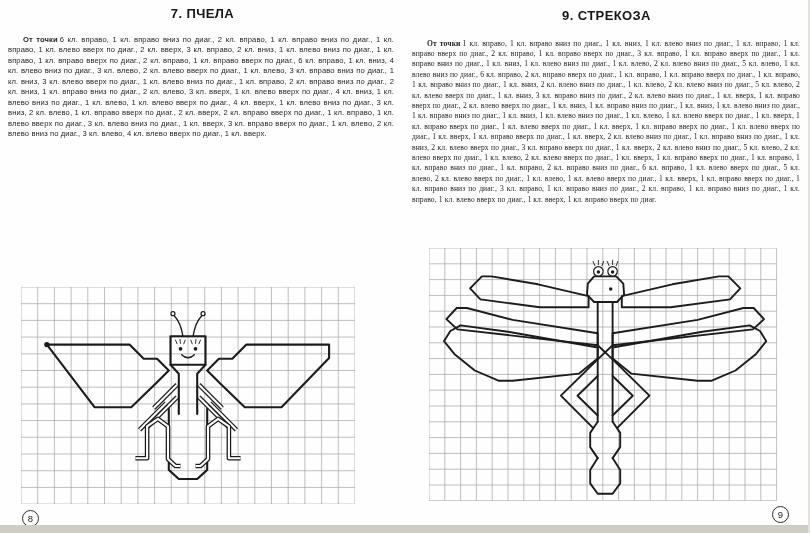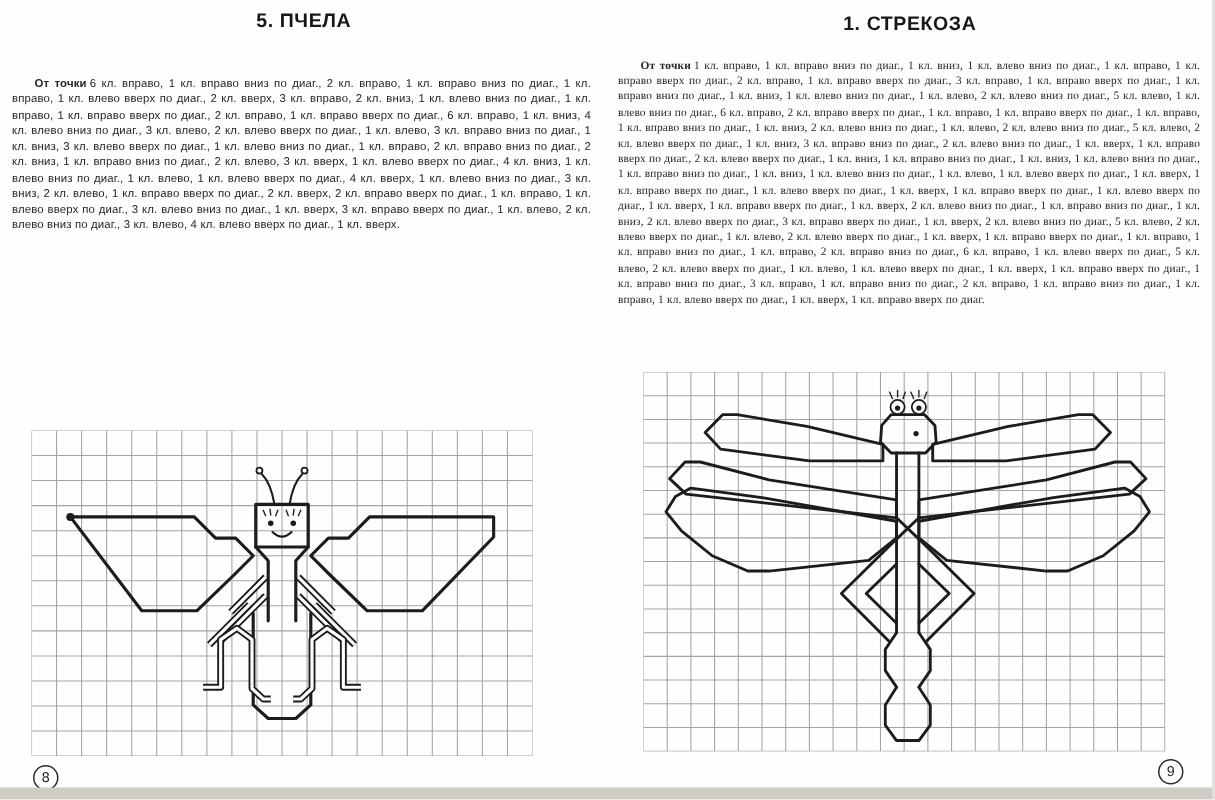--- a/index.html
+++ b/index.html
@@ -3,42 +3,42 @@
 <meta charset="utf-8">
 <style>
   html,body{margin:0;padding:0;background:#e9e7e3;}
   #page{position:relative;width:810px;height:533px;background:#fefefe;overflow:hidden;
         font-family:"Liberation Sans",sans-serif;color:#1e1e1e;}
   .title{position:absolute;text-align:center;font-weight:bold;font-size:13px;letter-spacing:.4px;color:#171717;}
   #title-left{left:10px;top:6px;width:385px;}
   #title-right{left:413px;top:8px;width:387px;}
   .instr{position:absolute;font-size:7.6px;line-height:10.5px;text-align:justify;color:#262626;
          text-indent:15px;letter-spacing:.1px;}
-  #text-left{left:8px;top:43px;width:386px;}
+  #text-left{left:8px;top:27px;width:386px;}
   #text-right{left:412px;top:31px;width:388px;line-height:10.4px;font-family:Liberation Serif, serif;}
   .instr b{margin-right:2px;}
   .figsvg{position:absolute;display:block;background:#fefefe;}
   #fig-bee{left:21px;top:287px;}
   #fig-dragonfly{left:429px;top:248px;}
   .pagenum{position:absolute;width:15px;height:15px;border:1.2px solid #2c2c2c;border-radius:50%;
            font-size:9.5px;line-height:15px;text-align:center;color:#1a1a1a;background:#fff;}
   #pagenum-left{left:22px;top:510px;}
   #pagenum-right{left:772px;top:506px;}
   #scan-edge-bottom{position:absolute;left:0;top:525px;width:810px;height:8px;background:#cfccc6;}
   #scan-edge-right{position:absolute;right:0;top:0;width:2px;height:533px;background:#e3e1dd;}
 </style>
 </head>
 <body>
 
 <div id="page">
 
-  <div class="title" id="title-left">5. ПЧЕЛА</div>
+  <div class="title" id="title-left">7. ПЧЕЛА</div>
   <p class="instr" id="text-left"><b>От точки</b><span>6 кл. вправо, 1 кл. вправо вниз по диаг., 2 кл. вправо, 1 кл. вправо вниз по диаг., 1 кл. вправо, 1 кл. влево вверх по диаг., 2 кл. вверх, 3 кл. вправо, 2 кл. вниз, 1 кл. влево вниз по диаг., 1 кл. вправо, 1 кл. вправо вверх по диаг., 2 кл. вправо, 1 кл. вправо вверх по диаг., 6 кл. вправо, 1 кл. вниз, 4 кл. влево вниз по диаг., 3 кл. влево, 2 кл. влево вверх по диаг., 1 кл. влево, 3 кл. вправо вниз по диаг., 1 кл. вниз, 3 кл. влево вверх по диаг., 1 кл. влево вниз по диаг., 1 кл. вправо, 2 кл. вправо вниз по диаг., 2 кл. вниз, 1 кл. вправо вниз по диаг., 2 кл. влево, 3 кл. вверх, 1 кл. влево вверх по диаг., 4 кл. вниз, 1 кл. влево вниз по диаг., 1 кл. влево, 1 кл. влево вверх по диаг., 4 кл. вверх, 1 кл. влево вниз по диаг., 3 кл. вниз, 2 кл. влево, 1 кл. вправо вверх по диаг., 2 кл. вверх, 2 кл. вправо вверх по диаг., 1 кл. вправо, 1 кл. влево вверх по диаг., 3 кл. влево вниз по диаг., 1 кл. вверх, 3 кл. вправо вверх по диаг., 1 кл. влево, 2 кл. влево вниз по диаг., 3 кл. влево, 4 кл. влево вверх по диаг., 1 кл. вверх.</span></p>
 
-  <div class="title" id="title-right">1. СТРЕКОЗА</div>
+  <div class="title" id="title-right">9. СТРЕКОЗА</div>
   <p class="instr" id="text-right"><b>От точки</b><span>1 кл. вправо, 1 кл. вправо вниз по диаг., 1 кл. вниз, 1 кл. влево вниз по диаг., 1 кл. вправо, 1 кл. вправо вверх по диаг., 2 кл. вправо, 1 кл. вправо вверх по диаг., 3 кл. вправо, 1 кл. вправо вверх по диаг., 1 кл. вправо вниз по диаг., 1 кл. вниз, 1 кл. влево вниз по диаг., 1 кл. влево, 2 кл. влево вниз по диаг., 5 кл. влево, 1 кл. влево вниз по диаг., 6 кл. вправо, 2 кл. вправо вверх по диаг., 1 кл. вправо, 1 кл. вправо вверх по диаг., 1 кл. вправо, 1 кл. вправо вниз по диаг., 1 кл. вниз, 2 кл. влево вниз по диаг., 1 кл. влево, 2 кл. влево вниз по диаг., 5 кл. влево, 2 кл. влево вверх по диаг., 1 кл. вниз, 3 кл. вправо вниз по диаг., 2 кл. влево вниз по диаг., 1 кл. вверх, 1 кл. вправо вверх по диаг., 2 кл. влево вверх по диаг., 1 кл. вниз, 1 кл. вправо вниз по диаг., 1 кл. вниз, 1 кл. влево вниз по диаг., 1 кл. вправо вниз по диаг., 1 кл. вниз, 1 кл. влево вниз по диаг., 1 кл. влево, 1 кл. влево вверх по диаг., 1 кл. вверх, 1 кл. вправо вверх по диаг., 1 кл. влево вверх по диаг., 1 кл. вверх, 1 кл. вправо вверх по диаг., 1 кл. влево вверх по диаг., 1 кл. вверх, 1 кл. вправо вверх по диаг., 1 кл. вверх, 2 кл. влево вниз по диаг., 1 кл. вправо вниз по диаг., 1 кл. вниз, 2 кл. влево вверх по диаг., 3 кл. вправо вверх по диаг., 1 кл. вверх, 2 кл. влево вниз по диаг., 5 кл. влево, 2 кл. влево вверх по диаг., 1 кл. влево, 2 кл. влево вверх по диаг., 1 кл. вверх, 1 кл. вправо вверх по диаг., 1 кл. вправо, 1 кл. вправо вниз по диаг., 1 кл. вправо, 2 кл. вправо вниз по диаг., 6 кл. вправо, 1 кл. влево вверх по диаг., 5 кл. влево, 2 кл. влево вверх по диаг., 1 кл. влево, 1 кл. влево вверх по диаг., 1 кл. вверх, 1 кл. вправо вверх по диаг., 1 кл. вправо вниз по диаг., 3 кл. вправо, 1 кл. вправо вниз по диаг., 2 кл. вправо, 1 кл. вправо вниз по диаг., 1 кл. вправо, 1 кл. влево вверх по диаг., 1 кл. вверх, 1 кл. вправо вверх по диаг.</span></p>
 
   <svg class="figsvg" id="fig-bee" xmlns="http://www.w3.org/2000/svg" width="334.0" height="217.1" viewBox="0 0 334 217.1">
       <line x1="0.0" y1="0" x2="0.0" y2="217.1" stroke="#a3a3a3" stroke-width="0.7"></line>
       <line x1="16.7" y1="0" x2="16.7" y2="217.1" stroke="#a3a3a3" stroke-width="0.7"></line>
       <line x1="33.4" y1="0" x2="33.4" y2="217.1" stroke="#a3a3a3" stroke-width="0.7"></line>
       <line x1="50.1" y1="0" x2="50.1" y2="217.1" stroke="#a3a3a3" stroke-width="0.7"></line>
       <line x1="66.8" y1="0" x2="66.8" y2="217.1" stroke="#a3a3a3" stroke-width="0.7"></line>
       <line x1="83.5" y1="0" x2="83.5" y2="217.1" stroke="#a3a3a3" stroke-width="0.7"></line>
       <line x1="100.2" y1="0" x2="100.2" y2="217.1" stroke="#a3a3a3" stroke-width="0.7"></line>

